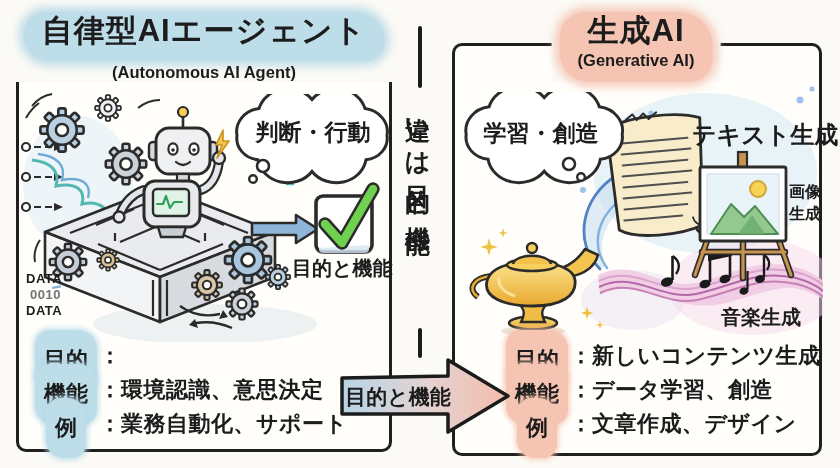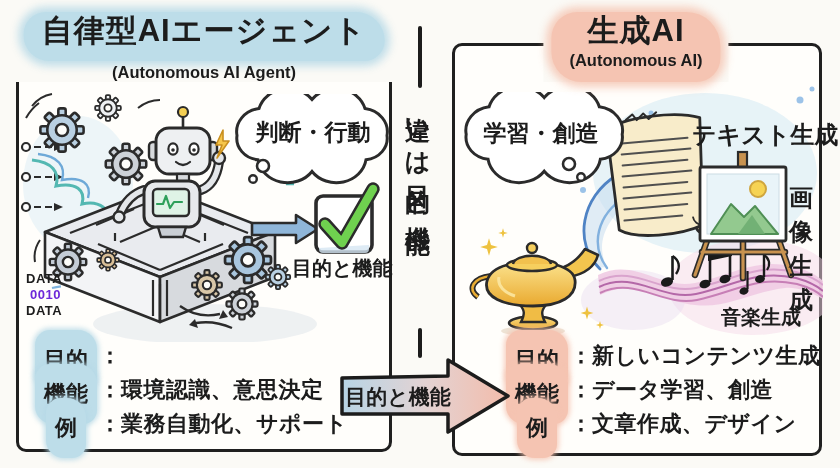--- a/index.html
+++ b/index.html
@@ -29,25 +29,25 @@
   #vdash-top{top:26px;height:62px;}
   #vdash-bottom{top:328px;height:30px;}
 
   .cloud-label{position:absolute;font-size:23px;font-weight:800;text-align:center;z-index:4;white-space:nowrap;}
   #left-cloud-label{left:247px;top:117px;width:132px;}
   #right-cloud-label{left:472px;top:118px;width:138px;}
 
   .mini-label{position:absolute;font-weight:800;z-index:4;}
   #task-label{left:292px;top:255px;font-size:20px;}
   #textgen-label{left:692px;top:119px;font-size:24px;}
-  #imagegen-label{left:789px;top:181px;font-size:24px;width:44px;word-break:break-all;line-height:34px;}
+  #imagegen-label{left:789px;top:181px;font-size:16px;width:44px;word-break:break-all;line-height:22px;}
   #musicgen-label{left:721px;top:304px;font-size:20px;font-family:Liberation Serif, serif;}
 
   #data-stack{position:absolute;left:26px;top:271px;z-index:4;font-size:13px;font-weight:800;line-height:16px;letter-spacing:.5px;}
-  #data-stack .bin{color:#6d28d9;padding-left:4px;}
+  #data-stack .bin{color:#737373;padding-left:4px;}
 
   .details{position:absolute;z-index:4;display:flex;flex-direction:column;gap:3px;}
   #left-details{left:34px;top:340px;}
   #right-details{left:505px;top:340px;}
   .drow{display:flex;align-items:center;height:31px;font-size:22px;font-weight:700;white-space:nowrap;}
   .label-slot{width:64px;display:flex;justify-content:center;margin-right:1px;flex:0 0 auto;}
   .chip{padding:16px 9px;border-radius:15px 19px 14px 18px;line-height:28px;margin-top:8px;}
   #left-details .chip{background:var(--left-accent,#bddde9);box-shadow:0 0 5px 2px rgba(181,216,230,.8);}
   #right-details .chip{background:var(--right-accent,#f5c4b2);box-shadow:0 0 5px 2px rgba(245,196,178,.8);}
   .dtext{letter-spacing:.5px;}
@@ -309,21 +309,21 @@
 <div class="title-wrap" id="left-title-wrap">
   <div class="blob left">
     <div class="title">自律型AIエージェント</div>
   </div>
   <div class="subtitle">(Autonomous AI Agent)</div>
 </div>
 
 <div class="title-wrap" id="right-title-wrap">
   <div class="blob right">
     <div class="title">生成AI</div>
-    <div class="subtitle">(Autonomous AI)</div>
+    <div class="subtitle">(Generative AI)</div>
   </div>
 </div>
 
 <div class="vdash" id="vdash-top"></div>
 <div id="divider-text">違いは目的と機能</div>
 <div class="vdash" id="vdash-bottom"></div>
 
 <div class="cloud-label" id="left-cloud-label">判断・行動</div>
 <div class="cloud-label" id="right-cloud-label">学習・創造</div>
 

